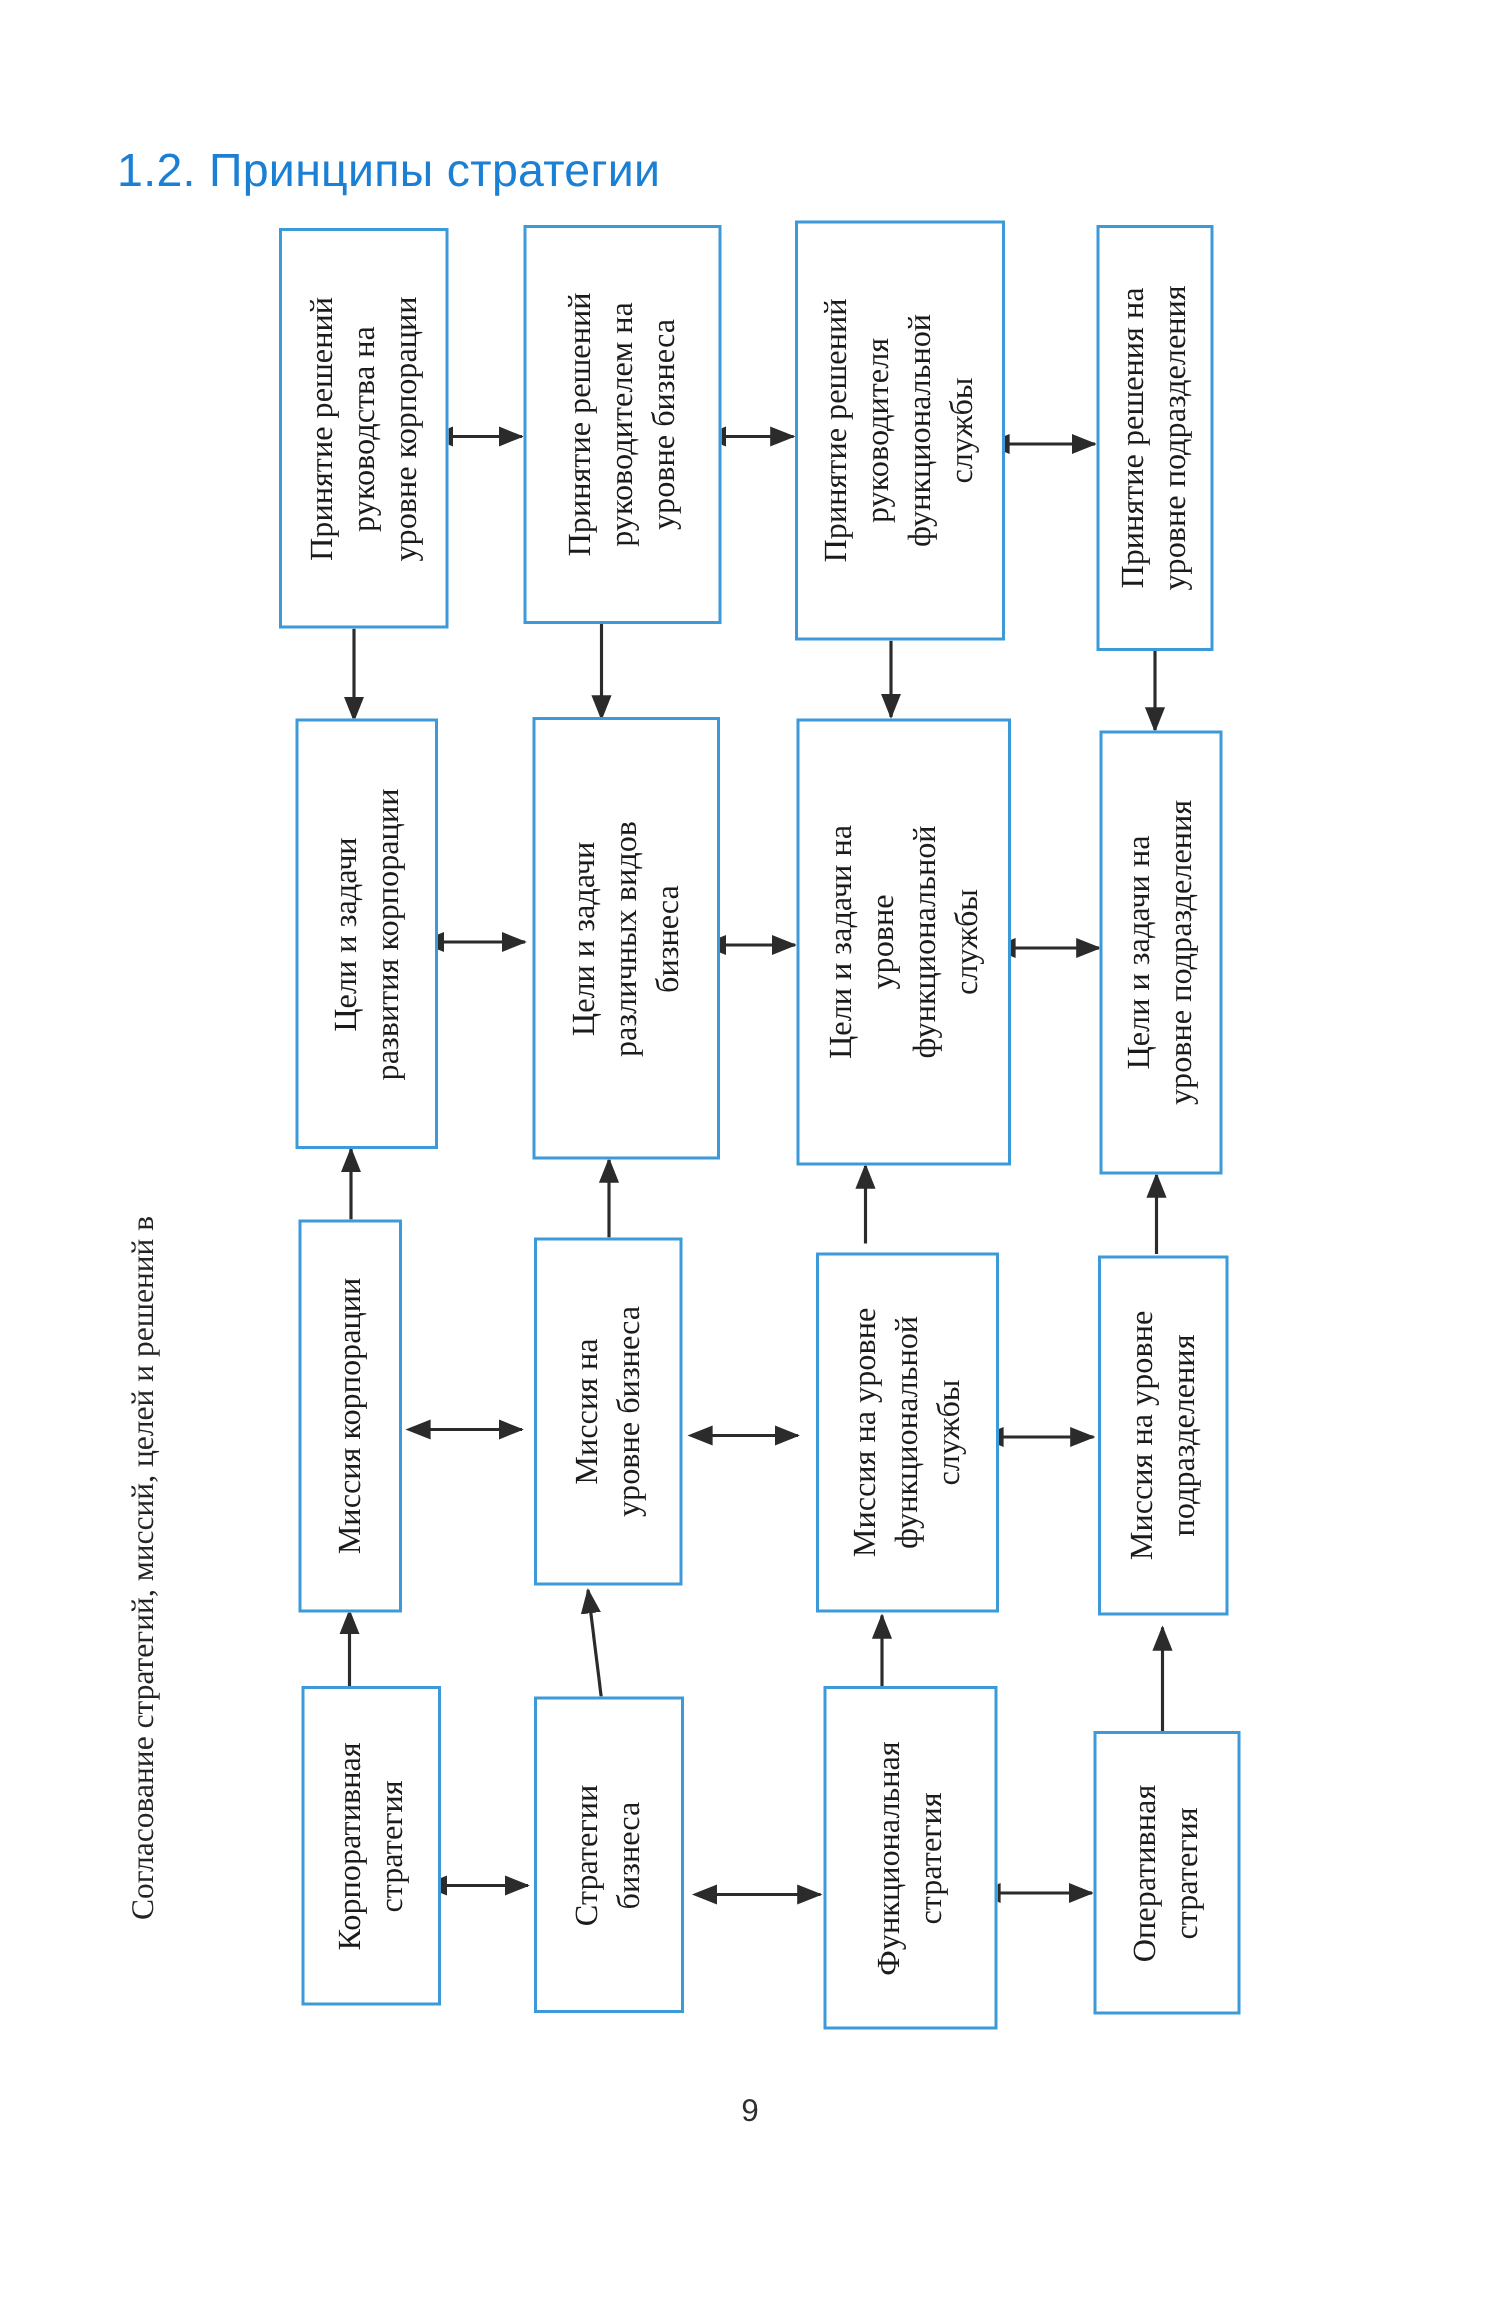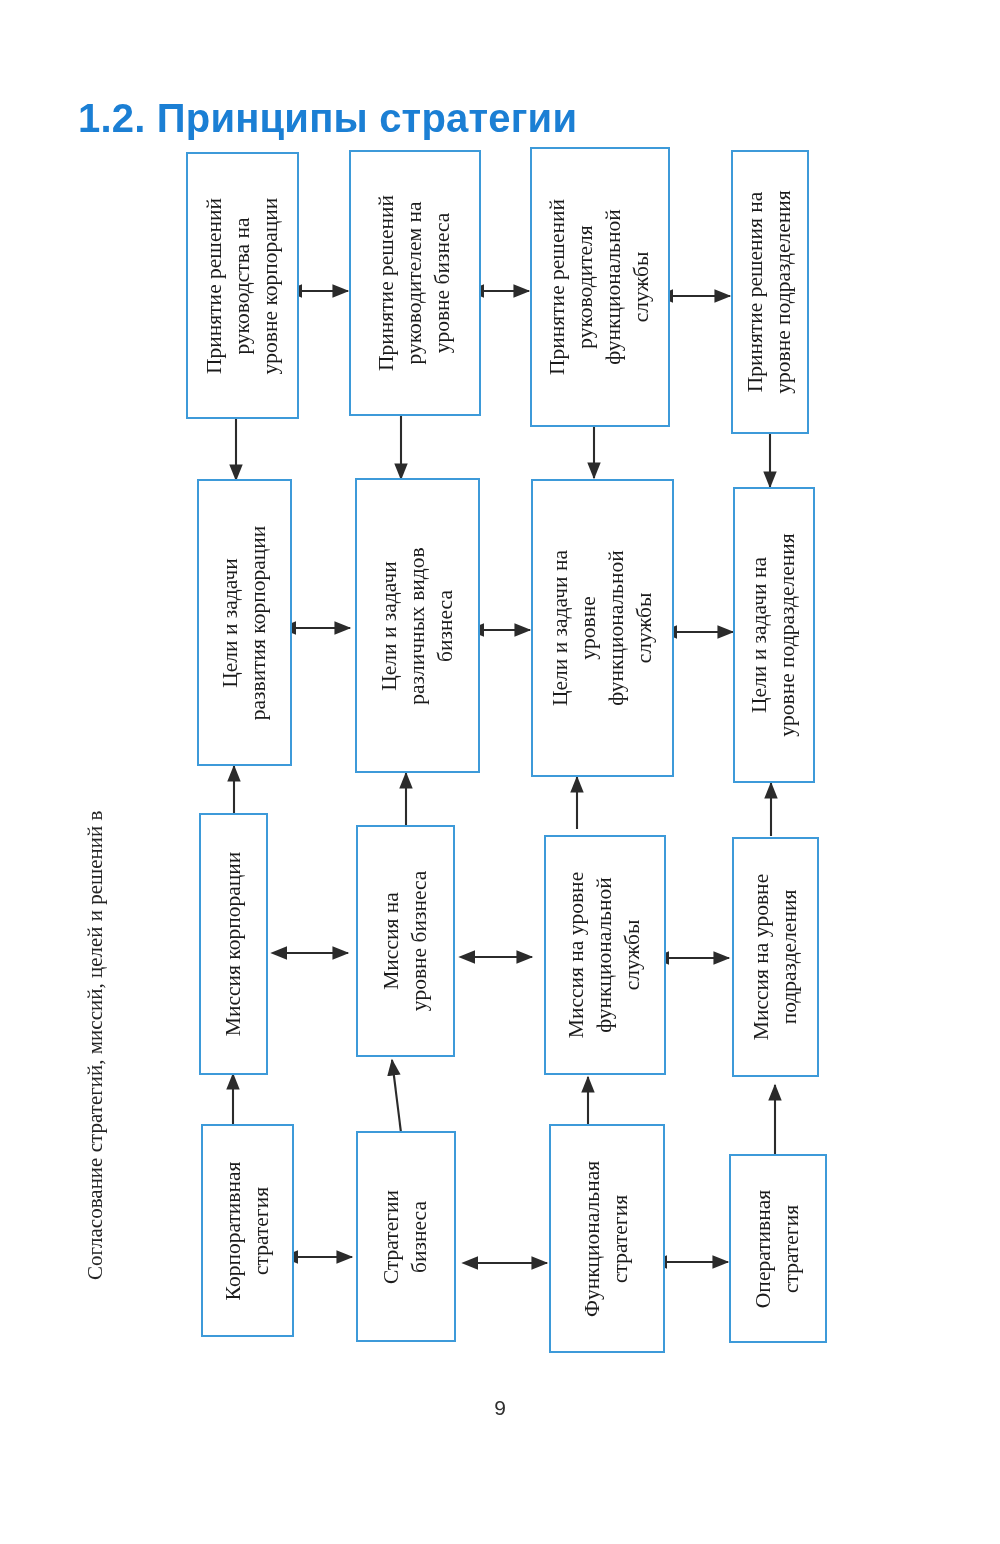--- a/index.html
+++ b/index.html
@@ -18,22 +18,22 @@
     background: #ffffff;
     overflow: hidden;
   }
 
   
   #heading {
     position: absolute;
     left: 78px;
     top: 96px;
     font-family: "Liberation Sans", sans-serif;
-    font-weight: bold;
-    font-size: 40px;
+    font-weight: normal;
+    font-size: 31px;
     letter-spacing: 0.2px;
     color: #1b7fd4;
     white-space: nowrap;
   }
 
   
   #side-caption {
     position: absolute;
     left: 83px;
     top: 640px;

